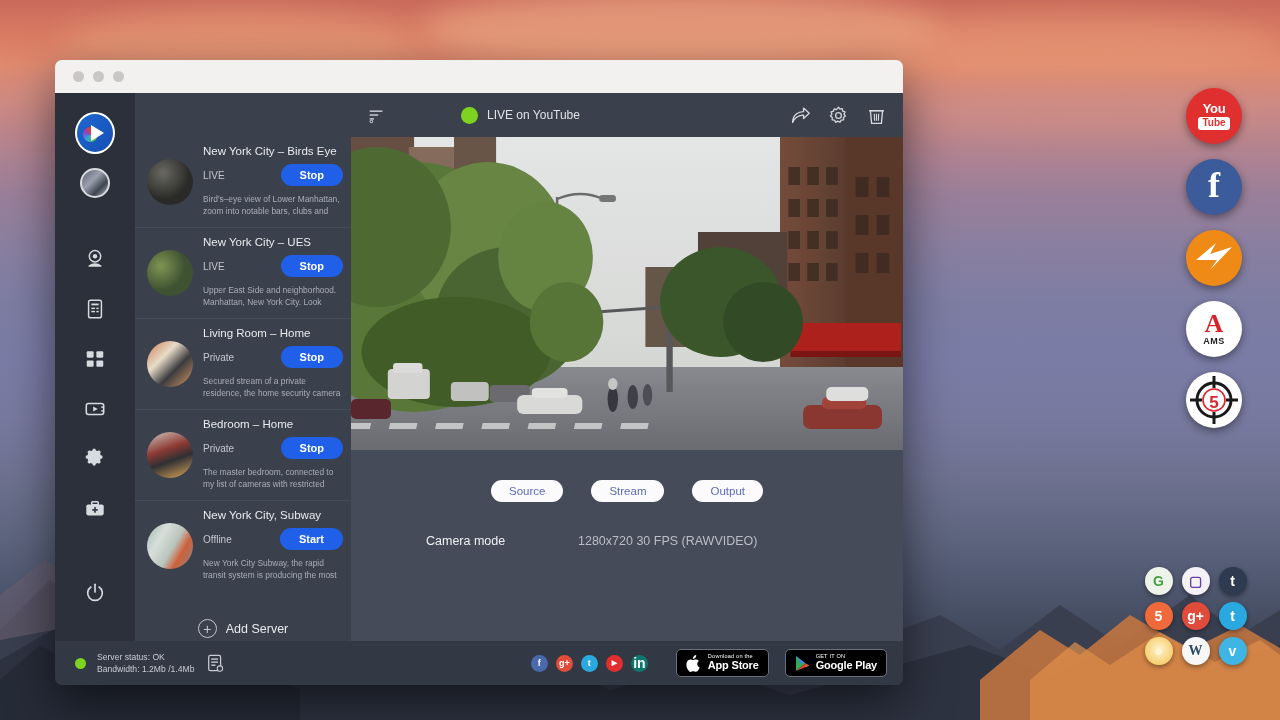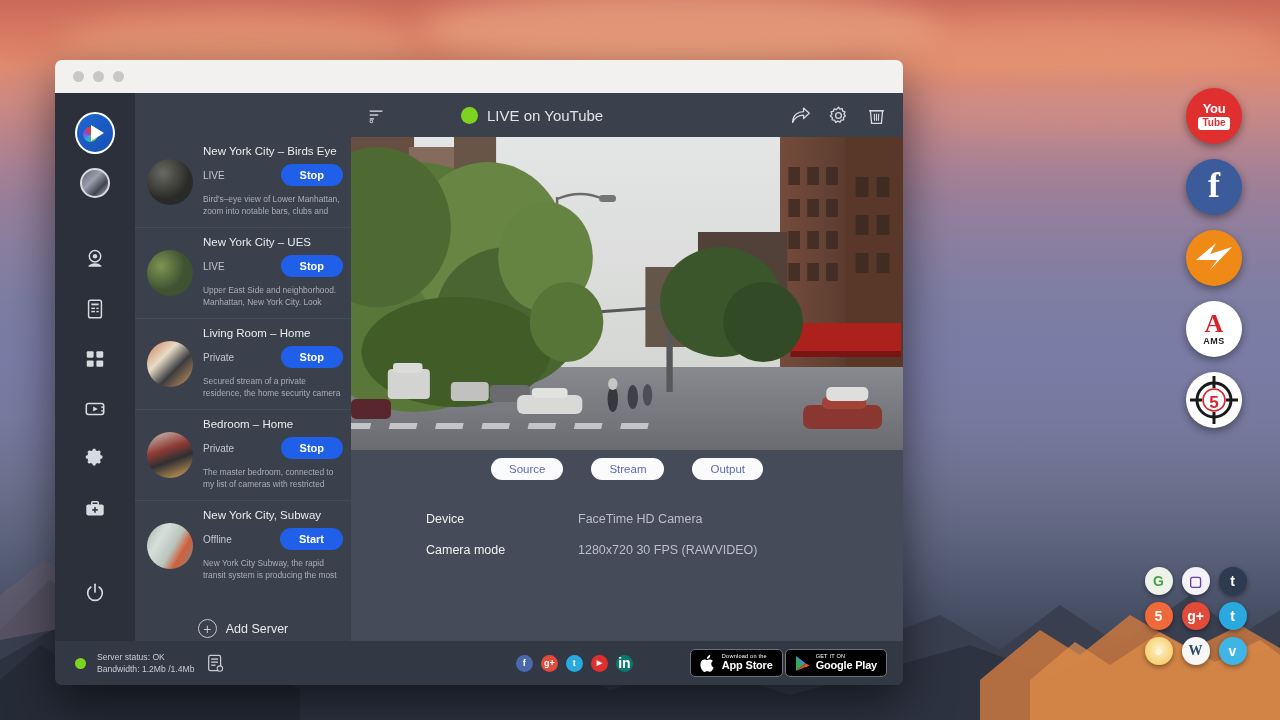--- a/index.html
+++ b/index.html
@@ -169,30 +169,30 @@
 
   
   #main-col { flex: 1; display: flex; flex-direction: column; background: #454b58; min-width: 0; }
   #topbar {
     height: 44px; flex: none; background: #3a404c;
     display: flex; align-items: center; padding: 0 16px 0 8px; gap: 10px;
   }
   #sort-btn { width: 34px; height: 30px; display: flex; align-items: center; justify-content: center; cursor: pointer; }
   #live-badge { display: flex; align-items: center; gap: 9px; margin-left: 58px; }
   .green-dot { width: 17px; height: 17px; border-radius: 50%; background: #7ed321; }
-  #live-badge span { color: #dfe2e6; font-size: 15px; }
+  #live-badge span { color: #dfe2e6; font-size: 12px; }
   #topbar-actions { margin-left: auto; display: flex; align-items: center; gap: 17px; }
   .tb-ico { width: 21px; height: 21px; cursor: pointer; }
   .tb-ico svg { width: 100%; height: 100%; fill: none; stroke: #d5d8dd; stroke-width: 1.6; }
 
   #video {
     height: 313px; flex: none; position: relative; overflow: hidden;
     background: #8e9aa4;
   }
-  #info-pane { flex: 1; background: #454b58; padding: 8px 0 0; }
+  #info-pane { flex: 1; background: #454b58; padding: 30px 0 0; }
   #pills { display: flex; justify-content: center; gap: 28px; margin-bottom: 32px; }
   .pill {
     background: #fbfbfd; color: #5b6bb5; font-size: 11.5px;
     border: none; border-radius: 12px; padding: 5px 18px; cursor: pointer;
   }
   .spec-row { display: flex; padding: 0 0 17px 75px; }
   .spec-k { width: 152px; color: #eef0f3; font-size: 12.5px; }
   .spec-v { color: #b9bec8; font-size: 12.5px; }
 
   
@@ -202,21 +202,21 @@
   }
   .sb-dot { width: 11px; height: 11px; border-radius: 50%; background: #7ed321; }
   #sb-text { font-size: 8.6px; color: #c7cbd3; line-height: 1.45; }
   #report-ico { width: 17px; height: 19px; margin-left: 2px; cursor: pointer; }
   #sb-social { margin-left: auto; display: flex; gap: 8px; }
   .sbs {
     width: 17px; height: 17px; border-radius: 50%; color: #fff;
     font-size: 9px; font-weight: bold; display: flex;
     align-items: center; justify-content: center;
   }
-  #store-badges { display: flex; gap: 2px; margin-left: 46px; }
+  #store-badges { display: flex; gap: 16px; margin-left: 17px; }
   .store {
     background: #000; border: 1px solid #6c7078; border-radius: 5px;
     height: 28px; padding: 0 9px; display: flex; align-items: center;
     gap: 6px; cursor: pointer;
   }
   .store .txt { display: flex; flex-direction: column; line-height: 1.05; }
   .store .t1 { color: #fff; font-size: 5.6px; letter-spacing: .2px; }
   .store .t2 { color: #fff; font-size: 11px; font-weight: bold; letter-spacing: -.2px; }
 </style>
 </head>
@@ -592,24 +592,20 @@
         </svg>
       </div>
 
       <div id="info-pane">
         <div id="pills">
           <button class="pill">Source</button>
           <button class="pill">Stream</button>
           <button class="pill">Output</button>
         </div>
         <div class="spec-row">
-          <div class="spec-k">Device</div>
-          <div class="spec-v">FaceTime HD Camera</div>
-        </div>
-        <div class="spec-row">
           <div class="spec-k">Camera mode</div>
           <div class="spec-v">1280x720 30 FPS (RAWVIDEO)</div>
         </div>
       </div>
     </div>
   </div>
 
   <div id="statusbar">
     <div class="sb-dot"></div>
     <div id="sb-text">

